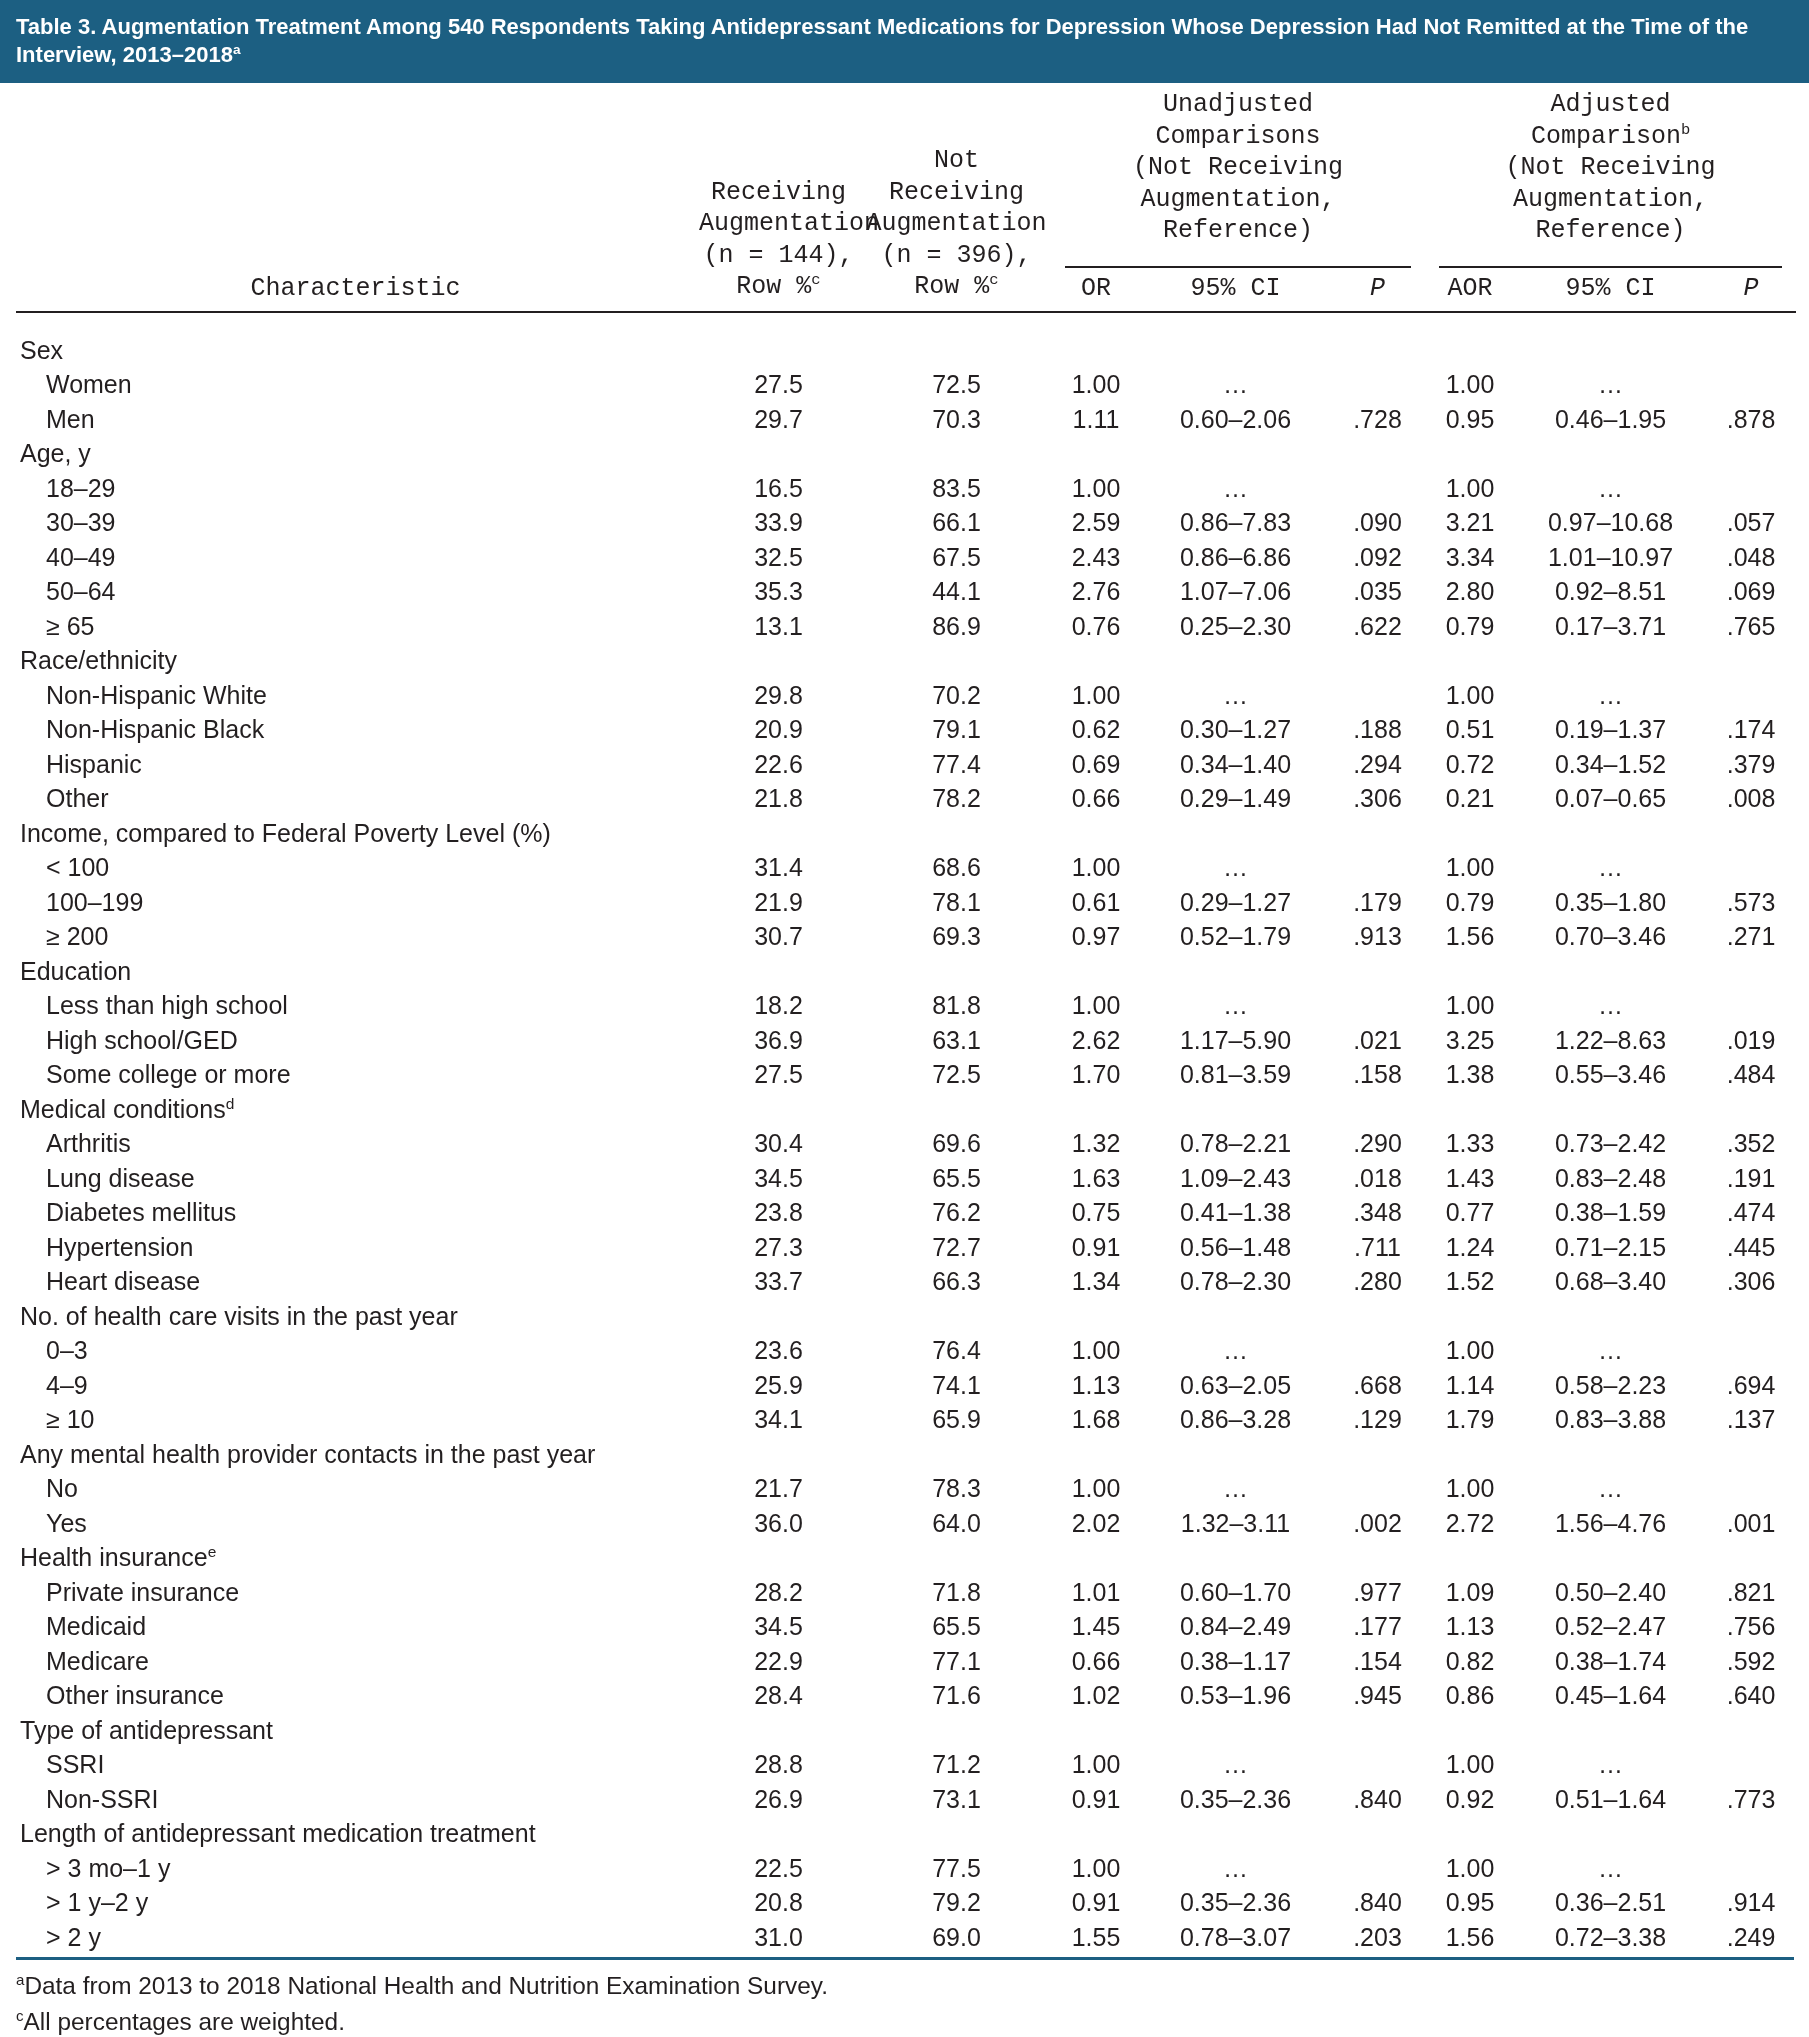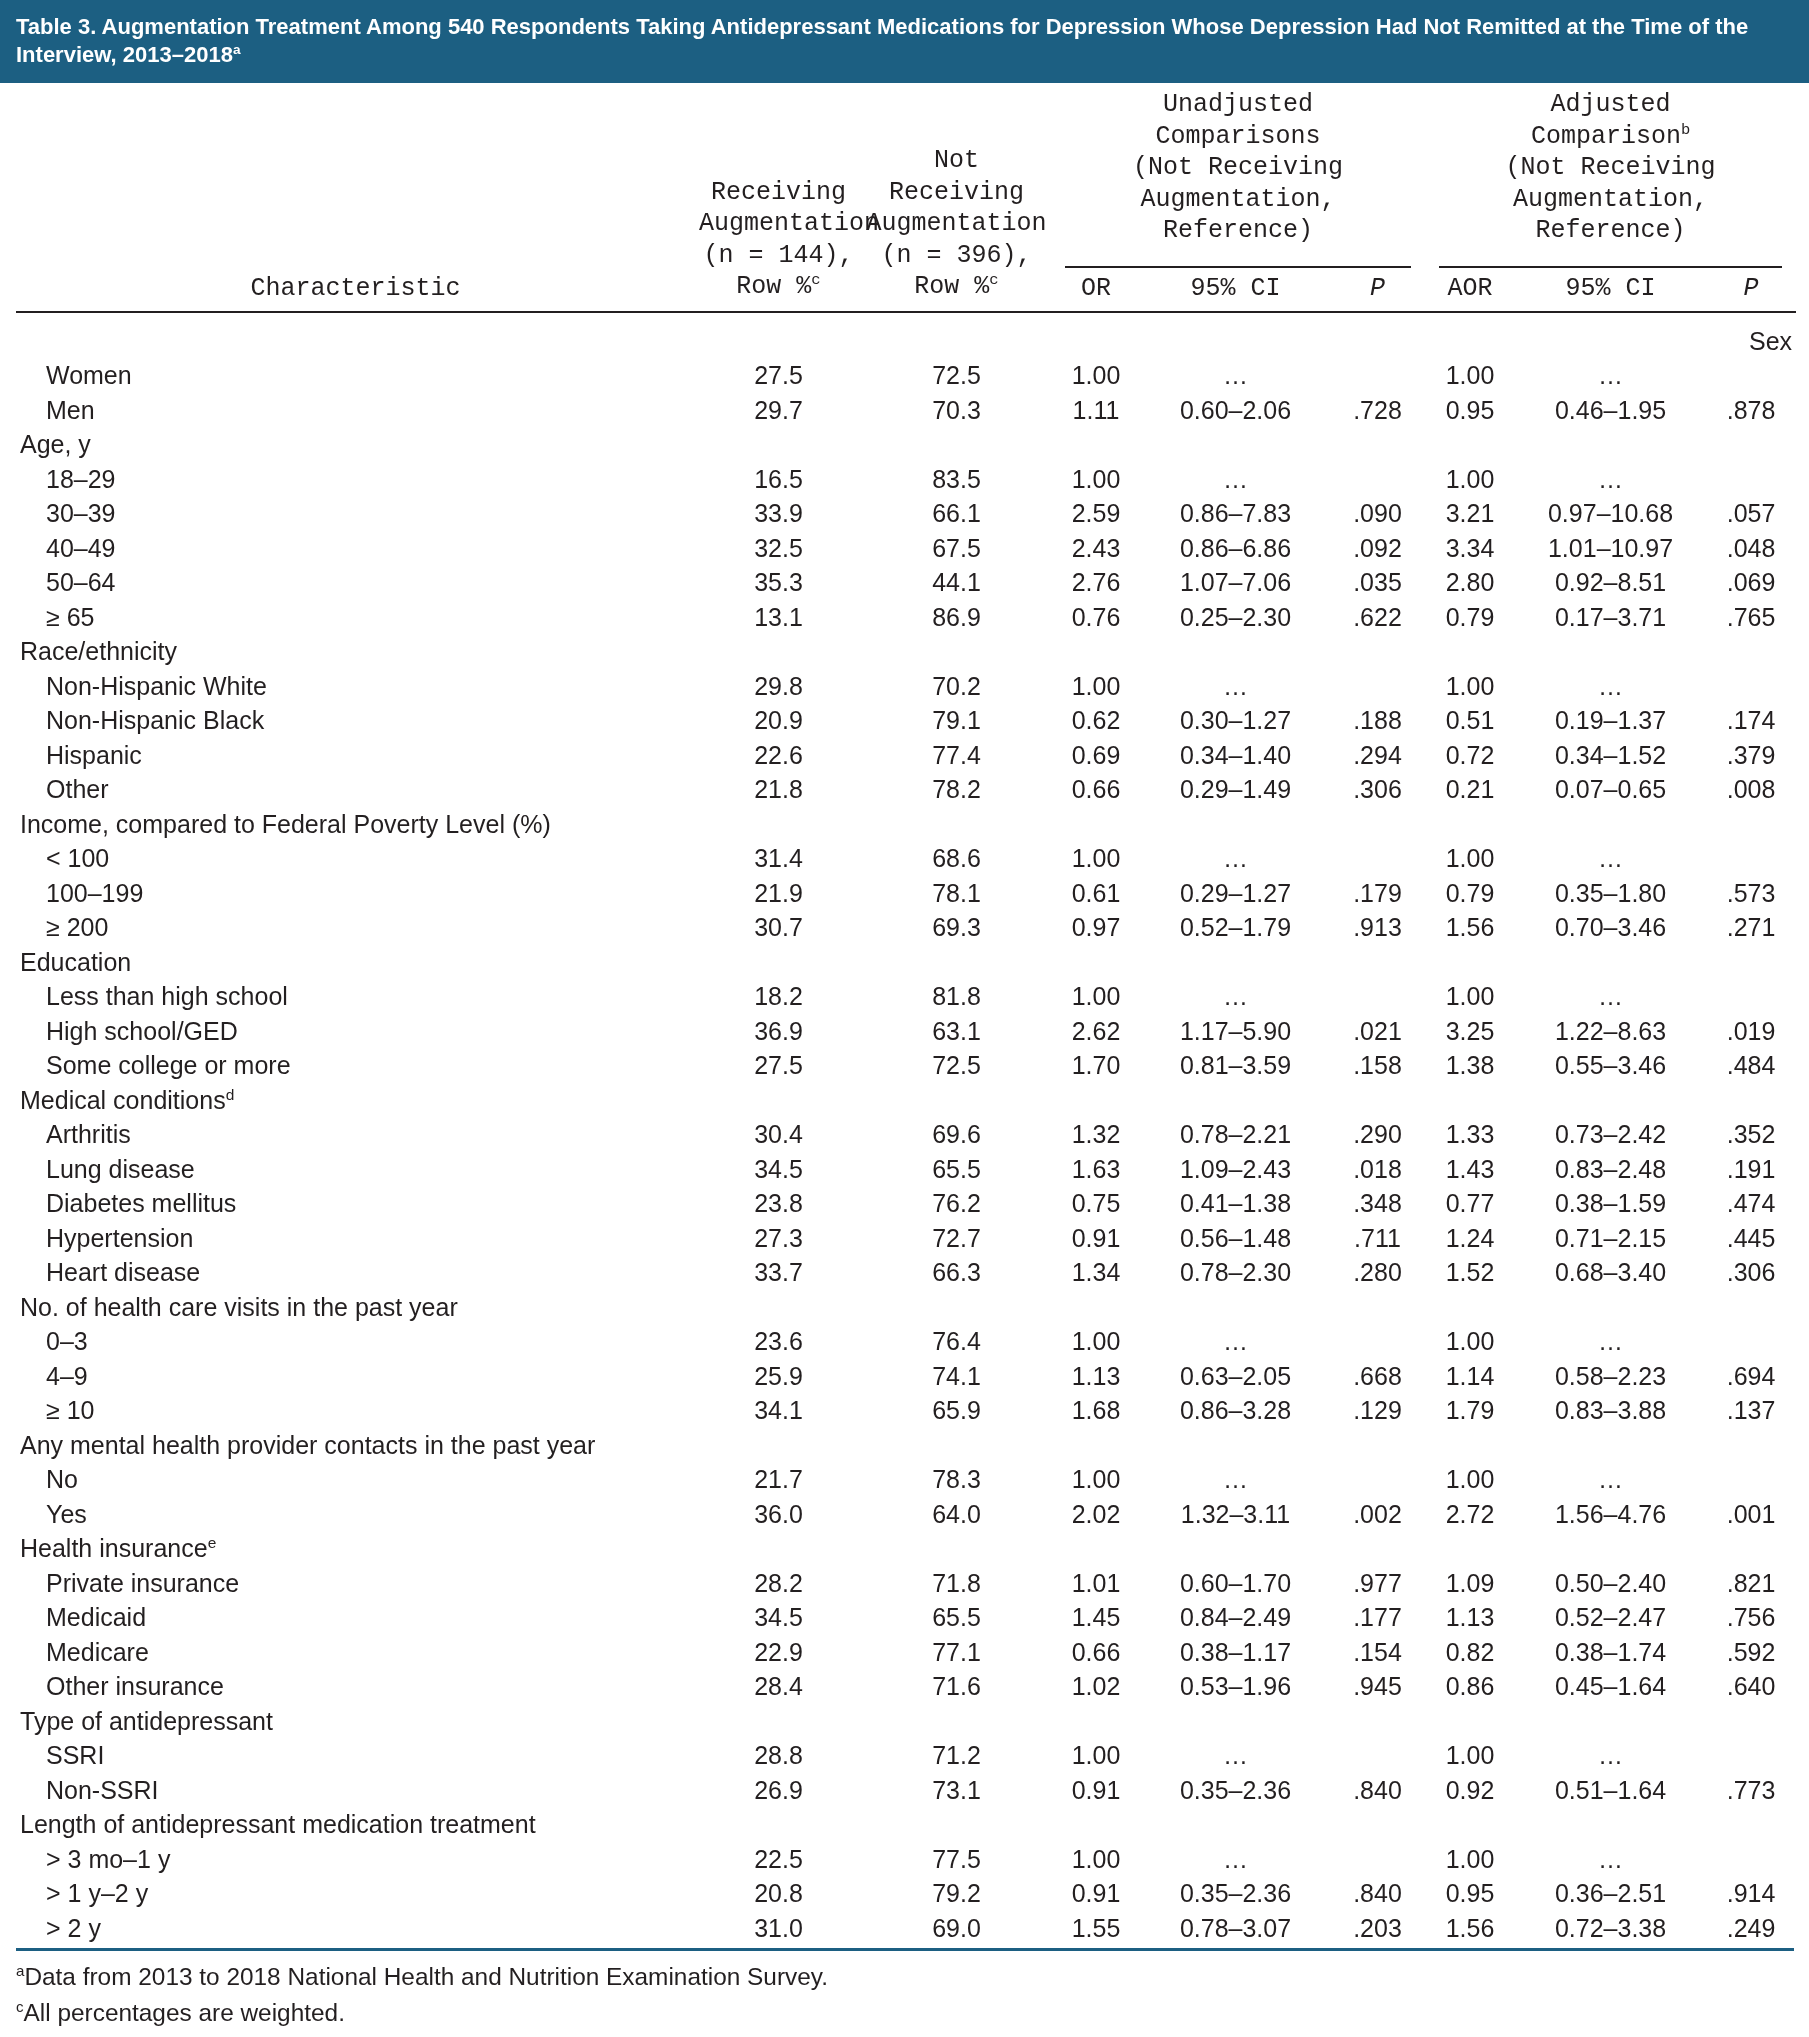--- a/index.html
+++ b/index.html
@@ -47,21 +47,21 @@
     padding-bottom:19px;
   }
   .rule-bottom{border-bottom:2px solid var(--text);}
   tr.subhead th{padding:6px 4px 8px;margin-top:40px;}
   .num{text-align:center;}
   .italic{font-style:italic;}
   
   tbody td{padding:2px 4px 3px;line-height:1.18;vertical-align:bottom;}
   td.group{text-align:left;white-space:nowrap;}
   td.row-label{text-align:left;padding-left:30px;white-space:nowrap;}
-  tbody tr:first-child td{padding-top:14px;text-align:right;}
+  tbody tr:first-child td{padding-top:23px;}
   
   .blue-rule{border-top:3px solid var(--rule-blue);margin-top:2px;}
   .footnotes{padding:8px 0 6px;font-size:24.4px;line-height:1.4;}
   .footnote{padding:1px 0;}
 </style>
 </head>
 <body>
 
 <div class="title-bar">
   <span>Table 3. Augmentation Treatment Among 540 Respondents Taking Antidepressant Medications for Depression Whose Depression Had Not Remitted at the Time of the Interview, 2013–2018</span><sup>a</sup>

